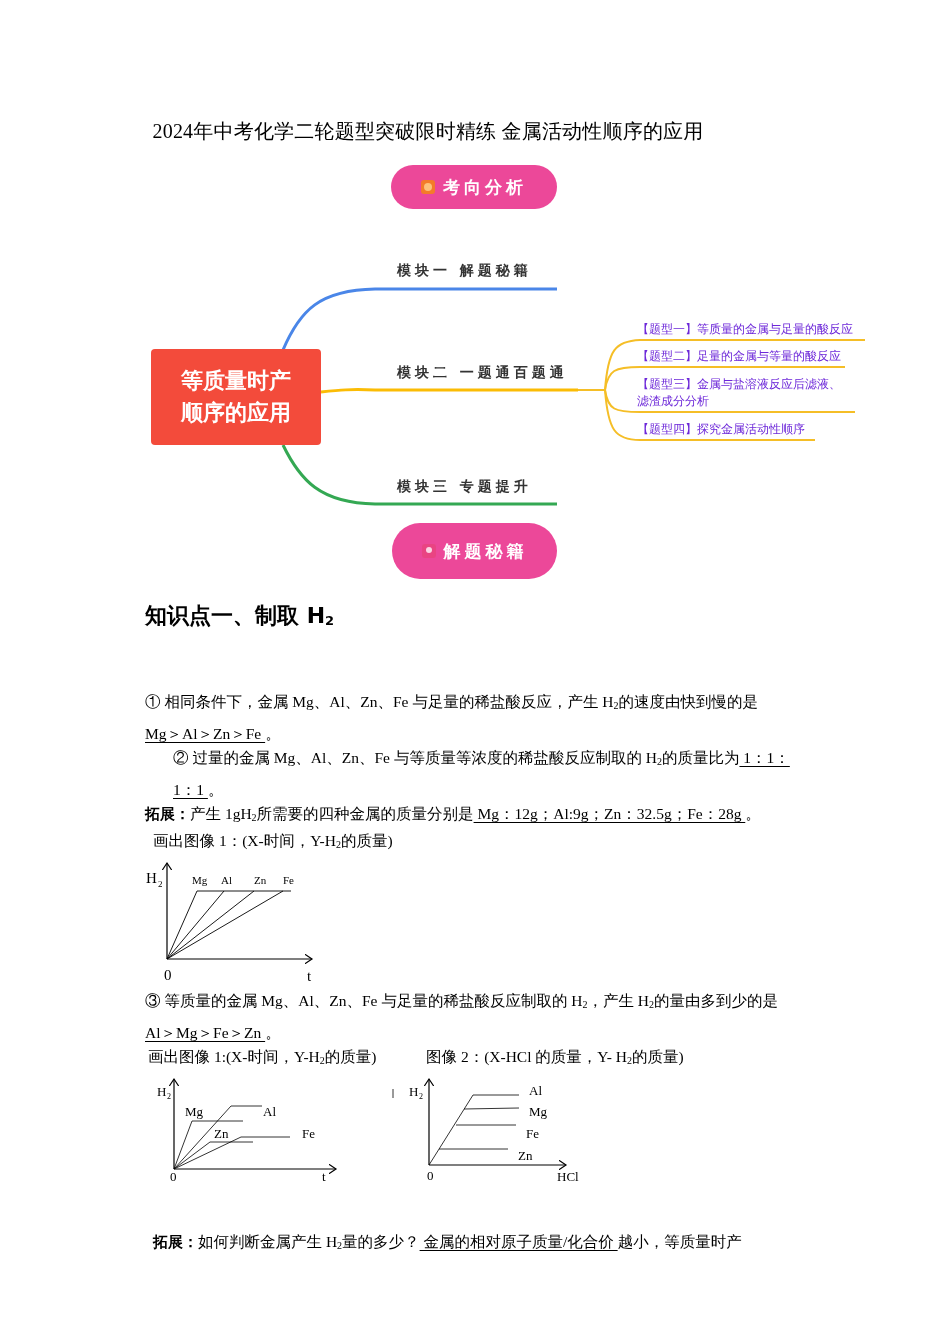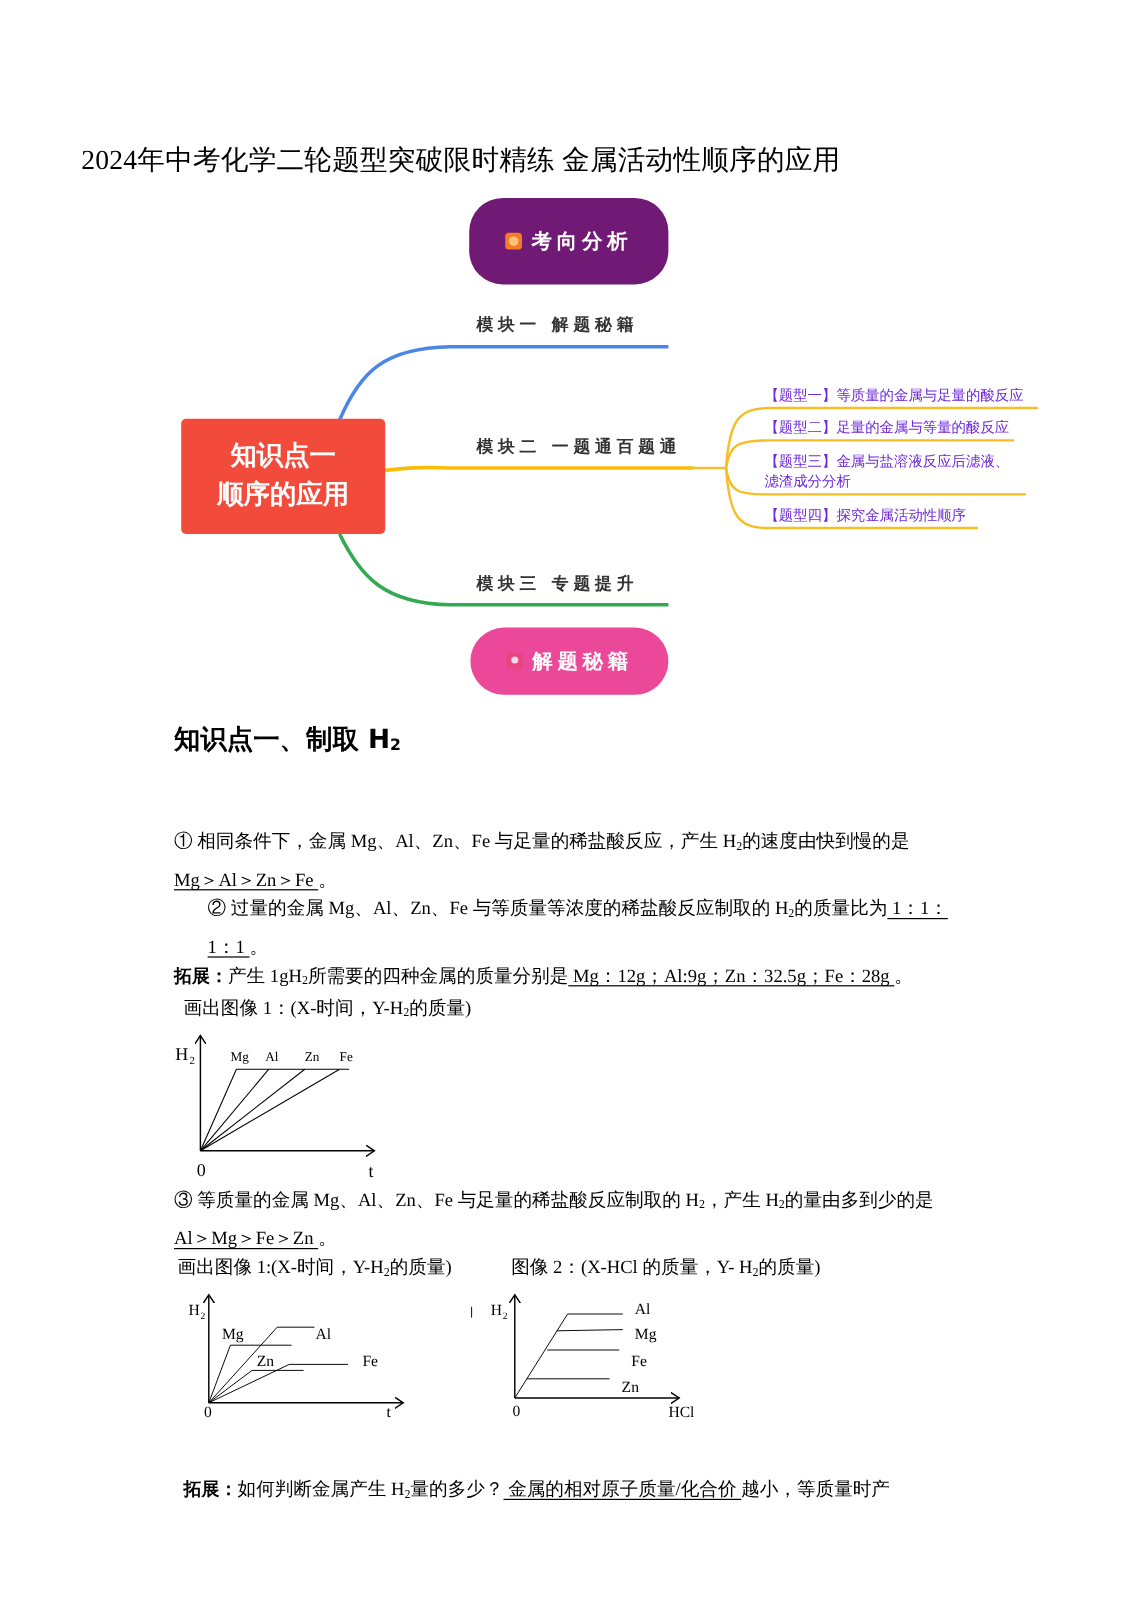--- a/index.html
+++ b/index.html
@@ -1,22 +1,22 @@
 <!DOCTYPE html>
 <html><head>
   <meta charset="utf-8">
   <style>
     html, body { margin: 0; padding: 0; background: #ffffff; }
     body { width: 950px; height: 1344px; position: relative; overflow: hidden;
            font-family: "Liberation Serif", "DejaVu Serif", serif; color: #000; }
     .abs { position: absolute; }
-    .title { left: 0; width: 768px; top: 118px; text-align: center; font-size: 23px; letter-spacing: 0.2px; }
+    .title { left: 0; width: 768px; top: 118px; text-align: center; font-size: 20px; letter-spacing: 0.2px; padding-left: 44px; }
     .pill { border-radius: 28px; display: flex; align-items: center; justify-content: center; gap: 8px;
             color: #fff; font-family: "DejaVu Sans", sans-serif; font-weight: bold; font-size: 17px; letter-spacing: 4px; }
-    .pill-yellow { left: 391px; top: 165px; width: 166px; height: 72px; background: #701a75; }
+    .pill-yellow { left: 391px; top: 165px; width: 166px; height: 44px; background: #ec4899; }
     .pill-red { left: 392px; top: 523px; width: 165px; height: 56px; background: #ec4899; }
     .pill-icon { width: 14px; height: 14px; border-radius: 3px; display: inline-block; position: relative; }
     .pill-icon.orange { background: #F47B2A; }
     .pill-icon.orange::after { content: ""; position: absolute; left: 3px; top: 3px; width: 8px; height: 8px; border-radius: 50%; background: #FDC27A; }
     .pill-icon.pink { background: #E94482; }
     .pill-icon.pink::after { content: ""; position: absolute; left: 4px; top: 3px; width: 6px; height: 6px; border-radius: 50%; background: #fbd5e3; }
     .central { left: 151px; top: 349px; width: 170px; height: 96px; background: #F34B3B; border-radius: 4px;
                color: #fff; font-family: "DejaVu Sans", sans-serif; font-size: 22px; font-weight: bold;
                display: flex; flex-direction: column; align-items: center; justify-content: center; line-height: 32px; }
     .module { font-family: "DejaVu Sans", sans-serif; font-weight: bold; font-size: 14px; color: #333; letter-spacing: 4px; }
@@ -49,21 +49,21 @@
 
   <g stroke="#F5BE27" stroke-width="2" fill="none">
     <path d="M578 390 L 605 390 C 608 350, 615 341, 640 340 L 865 340"></path>
     <path d="M605 390 C 608 370, 615 367, 640 367 L 845 367"></path>
     <path d="M605 390 C 608 410, 615 412, 640 412 L 855 412"></path>
     <path d="M605 390 C 608 430, 615 440, 640 440 L 815 440"></path>
   </g>
 </svg>
 
 <div class="abs central">
-  <span>知识点一</span>
+  <span>等质量时产</span>
   <span>顺序的应用</span>
 </div>
 
 <div class="abs module" style="left:397px;top:262px;text-align:center;">模块一 解题秘籍</div>
 <div class="abs module" style="left:397px;top:364px;">模块二 一题通百题通</div>
 <div class="abs module" style="left:397px;top:478px;">模块三 专题提升</div>
 
 <div class="abs subtopic" style="left:637px;top:322px;">【题型一】等质量的金属与足量的酸反应</div>
 <div class="abs subtopic" style="left:637px;top:349px;">【题型二】足量的金属与等量的酸反应</div>
 <div class="abs subtopic" style="left:637px;top:377px;">【题型三】金属与盐溶液反应后滤液、</div>

